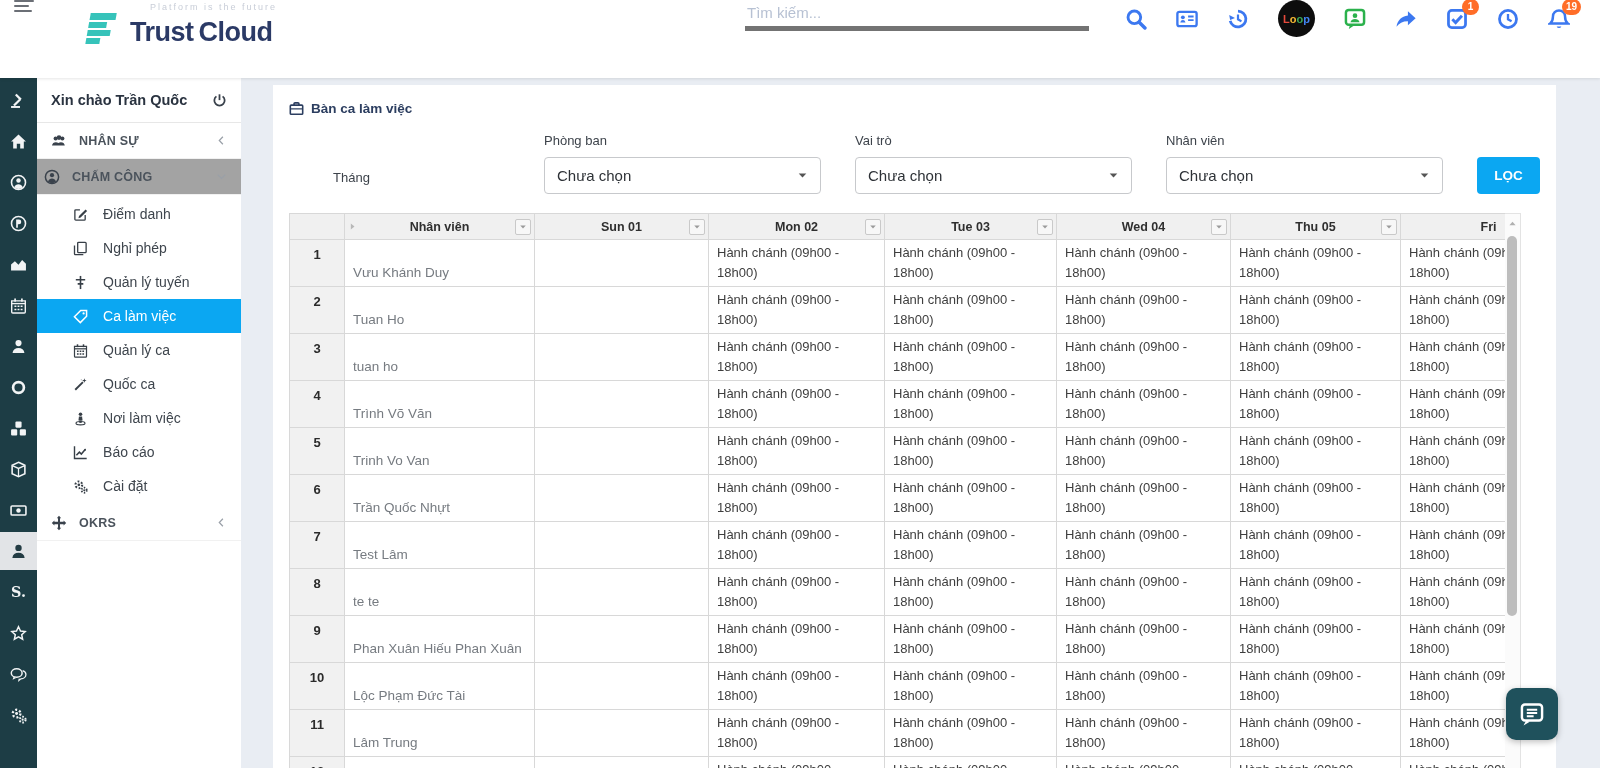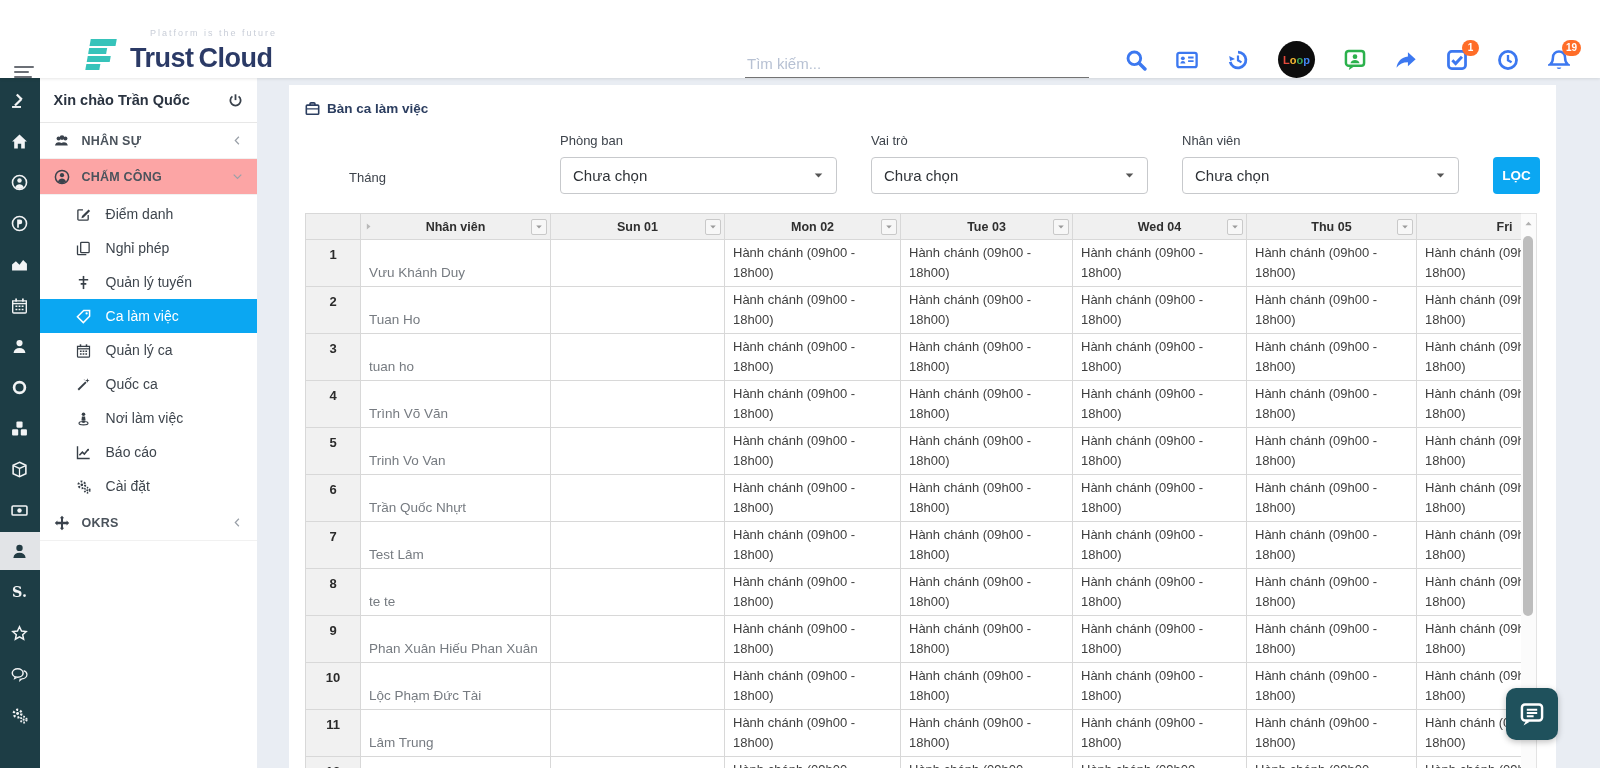--- a/index.html
+++ b/index.html
@@ -2,33 +2,33 @@
 <html><head>
 <meta charset="utf-8">
 <style>
   * { margin:0; padding:0; box-sizing:border-box; }
   html,body { width:1600px; height:768px; overflow:hidden; background:#e9edf3;
     font-family:"Liberation Sans","DejaVu Sans",sans-serif; }
   .ic { display:inline-flex; align-items:center; justify-content:center; }
   .ic svg { display:block; }
 
   
-  .topbar { height:78px; background:#fff; display:flex; align-items:flex-end;
+  .topbar { height:78px; background:#fff; display:flex; align-items:flex-start;
     padding:0 30px 0 14px; box-shadow:0 1px 3px rgba(0,0,0,.10); position:relative; z-index:5; }
   .hamburger { width:20px; display:flex; flex-direction:column; gap:3px; cursor:pointer; margin-right:44px; }
   .hamburger span { height:2px; background:#6b6f76; border-radius:1px; }
   .hamburger span:nth-child(2){ width:15px; } .hamburger span:nth-child(3){ width:18px; }
   .logo { display:flex; align-items:flex-end; position:relative; height:52px; }
   .logo-mark { margin-right:6px; }
   .tagline { position:absolute; top:2px; left:72px; font-size:9px; letter-spacing:2px;
     color:#c9ced8; white-space:nowrap; }
   .brand { font-size:27px; font-weight:700; color:#2b3a66; letter-spacing:-.5px; line-height:1;
     padding-bottom:6px; }
   .brand .b2 { margin-left:5px; }
-  .search { margin-left:auto; width:344px; border-bottom:1px solid #737373; padding:4px 2px; }
+  .search { margin-left:auto; width:344px; border-bottom:5px solid #737373; padding:4px 2px; }
   .search input { border:none; outline:none; width:100%; font-size:15px; color:#45506b;
     font-family:inherit; background:transparent; }
   .search input::placeholder { color:#b7c1d3; }
   .top-icons { display:flex; align-items:center; gap:29px; margin-left:36px; }
   .tico { position:relative; color:#3c78f0; cursor:pointer; display:flex; }
   .tico svg { width:22px; height:22px; }
   .tico.green { color:#2bb14c; }
   .badge { position:absolute; top:-9px; right:-11px; background:#ff6d28; color:#fff;
     font-size:10px; font-weight:700; min-width:17px; height:16px; border-radius:9px;
     display:flex; align-items:center; justify-content:center; padding:0 4px; }
@@ -46,21 +46,21 @@
   .menu { width:220px; background:#fff; }
   .greeting { height:45px; display:flex; align-items:center; padding:4px 14px;
     border-bottom:1px solid #e7e7e7; }
   .greeting .gname { font-size:14.5px; font-weight:700; color:#2a3340; flex:1; }
   .power-btn { color:#39414b; cursor:pointer; } .power-btn svg{ width:15px; height:15px; }
   .section { height:36px; display:flex; align-items:center; padding:0 14px; gap:12px;
     cursor:pointer; border-bottom:1px solid #f1f1f1; }
   .section .ic { color:#3a424c; } .section .ic svg{ width:16px; height:16px; }
   .section .sec-label { flex:1; font-size:12.5px; font-weight:700; color:#4b535c; letter-spacing:.2px; }
   .section .chev { color:#9aa0a8; } .section .chev svg{ width:11px; height:11px; }
-  .section.expanded { background:#fca5a5; }
+  .section.expanded { background:#a3a3a3;padding-left:7px; }
   .submenu { padding:2px 0; }
   .subitem { height:34px; display:flex; align-items:center; padding-left:35px; gap:14px;
     font-size:14px; color:#3e454d; cursor:pointer; }
   .subitem .ic { color:#373f47; width:17px; } .subitem .ic svg{ width:15px; height:15px; }
   .subitem.active { background:#0ba7f2; color:#fff; }
   .subitem.active .ic { color:#fff; }
 
   
   .content { flex:1; background:#e9edf3; padding:7px 44px 0 32px; }
   .card { background:#fff; padding:16px; min-height:760px; }
@@ -70,21 +70,21 @@
   .filters { display:flex; align-items:flex-end;margin-left:44px; }
   .fcol { margin-right:34px; }
   .fcol.w-month { width:175px; margin-right:36px; }
   .fcol.w-select { width:277px; }
   .flabel { font-size:13px; color:#3d434b; margin-bottom:9px; }
   .fbox { height:37px; border:1px solid #c7c9cc; border-radius:4px; display:flex;
     align-items:center; padding:0 12px; cursor:pointer; background:#fff; }
   .fval { flex:1; font-size:15px; color:#2e3237; }
   .fic { color:#3a3f45; } .fic svg { width:15px; height:15px; }
   .fbox.select .fic { color:#555; } .fbox.select .fic svg { width:11px; height:11px; }
-  .loc-btn { margin-left:auto; width:47px; height:37px; background:#0ba7f2; color:#fff;
+  .loc-btn { margin-left:auto; width:63px; height:37px; background:#0ba7f2; color:#fff;
     border:none; border-radius:4px; font-size:13.5px; font-weight:700; cursor:pointer;
     font-family:inherit; }
 
   
   .table-zone { display:flex; margin-top:19px; align-items:flex-start; }
   .grid-wrap { width:1216px; overflow:hidden; }
   table { border-collapse:collapse; table-layout:fixed; width:1287px; }
   th,td { border:1px solid #d8d8d8; }
   th { height:26px; background:#f0f0f0; font-size:12.5px; font-weight:700; color:#2f2f2f;
     text-align:center; position:relative; padding:0 20px; }

